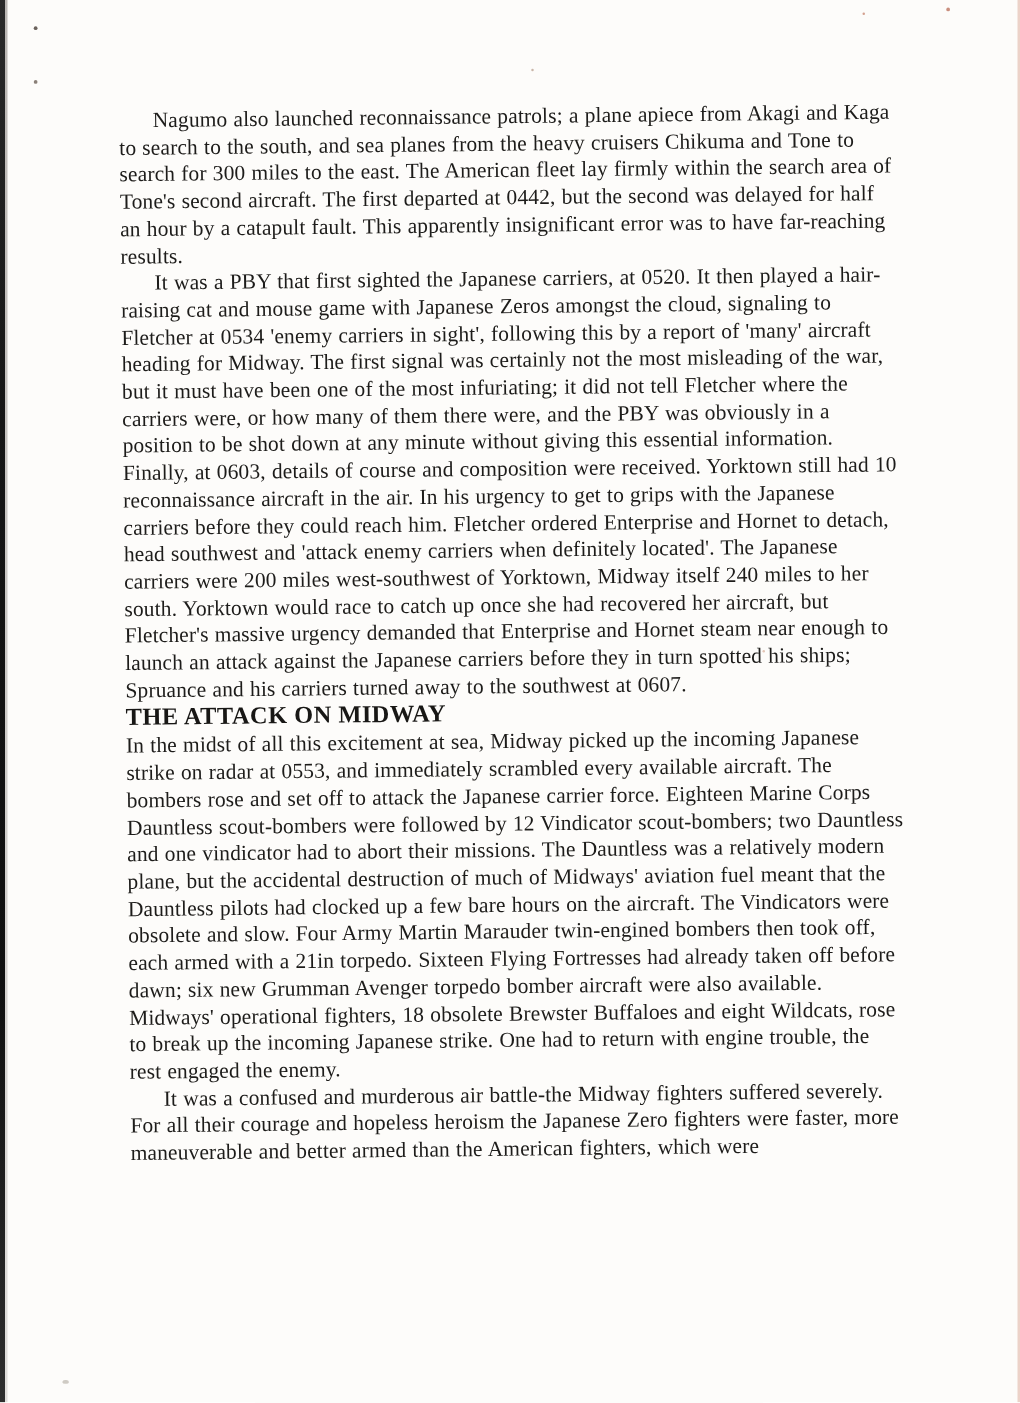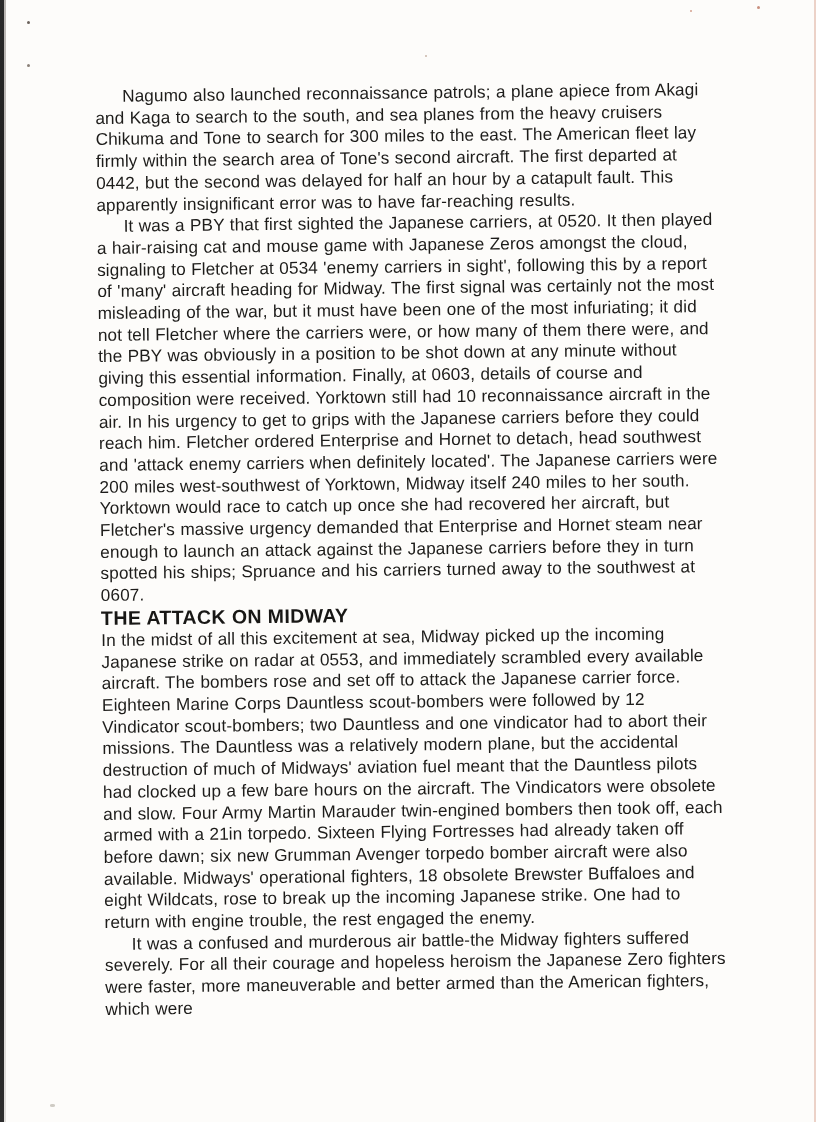--- a/index.html
+++ b/index.html
@@ -6,21 +6,21 @@
     margin: 0;
     padding: 0;
     background: #ffffff;
   }
   .page {
     position: relative;
     width: 816px;
     height: 1122px;
     background: #fdfcfa;
     overflow: hidden;
-    font-family: Liberation Sans, sans-serif;
+    font-family: Liberation Serif, serif;
   }
   
   .scan-edge-left {
     position: absolute;
     left: 0; top: 0;
     width: 4px; height: 1122px;
     background: linear-gradient(to bottom, #2a2a2a 0%, #161616 30%, #101010 70%, #2e2e2e 100%);
   }
   .scan-edge-left-soft {
     position: absolute;

